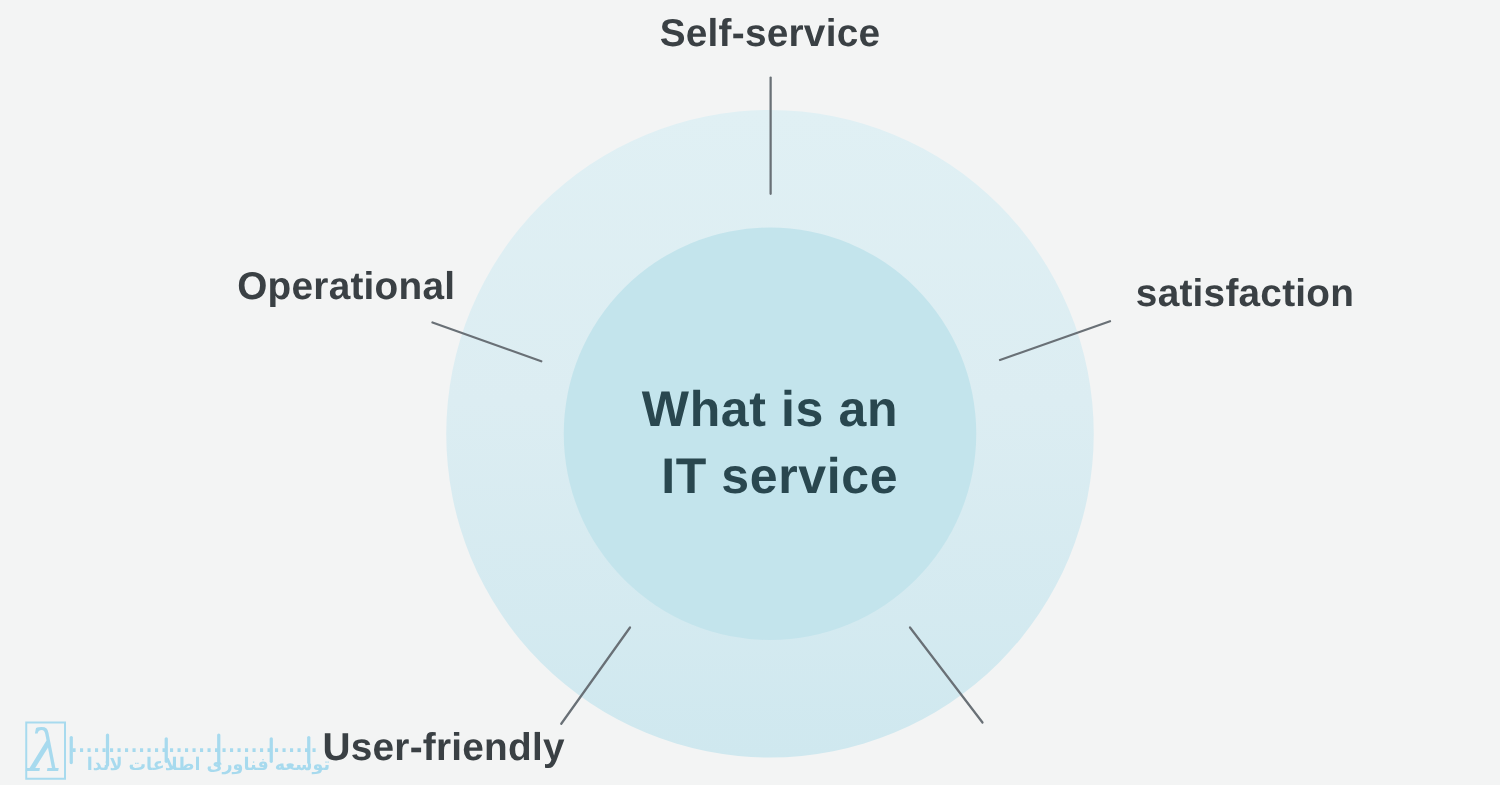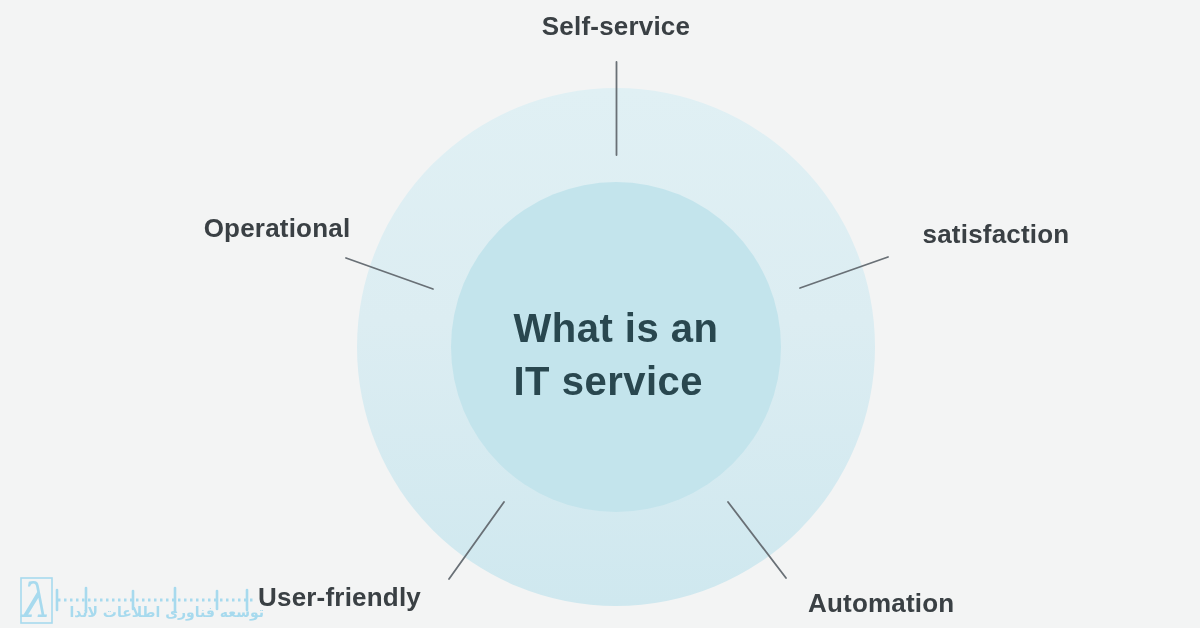--- a/index.html
+++ b/index.html
@@ -29,31 +29,31 @@
   }
   .circle.inner{
     left:451px;top:182px;width:330px;height:330px;
     background:var(--inner-circle);
   }
   .connectors{position:absolute;inset:0;width:1200px;height:628px;}
   .center-title{
     position:absolute;
     left:616px;top:355px;
     transform:translate(-50%,-50%);
-    text-align:left;
+    text-align:right;
     color:var(--title-text);
     font-size:40px;
     font-weight:700;
     line-height:53px;
     letter-spacing:0.5px;
   }
   .spoke-label{
     position:absolute;
     color:var(--label-text);
-    font-size:26px;
+    font-size:31px;
     font-weight:600;
     line-height:35px;
     letter-spacing:0.2px;
     white-space:nowrap;
   }
   .spoke-label.centered{transform:translateX(-50%);text-align:center;}
   .label-top{left:616px;top:9px;}
   .label-left{left:265px;top:211px;margin-left:12px;}
   .label-right{left:996px;top:217px;}
   .label-bottom-left{left:258px;top:580px;}
@@ -107,21 +107,20 @@
   <div class="spoke-label centered label-left">
     <div>Operational</div>
   </div>
 
   <div class="spoke-label centered label-right">
     <div>satisfaction</div>
   </div>
 
   <div class="spoke-label label-bottom-left">User-friendly</div>
 
-  <div class="spoke-label label-bottom-right">Automation</div>
 
   <div class="logo">
     <svg width="250" height="50" viewBox="0 0 250 50" xmlns="http://www.w3.org/2000/svg">
 
       <g>
         <rect x="1" y="2" width="31" height="45" fill="none" stroke="#a7daee" stroke-width="1.6"></rect>
         <text x="2" y="41" font-family="DejaVu Serif, serif" font-style="italic" font-size="46" fill="#a7daee" aria-label="λ">λ</text>
       </g>
 
       <g stroke="#a7daee">

